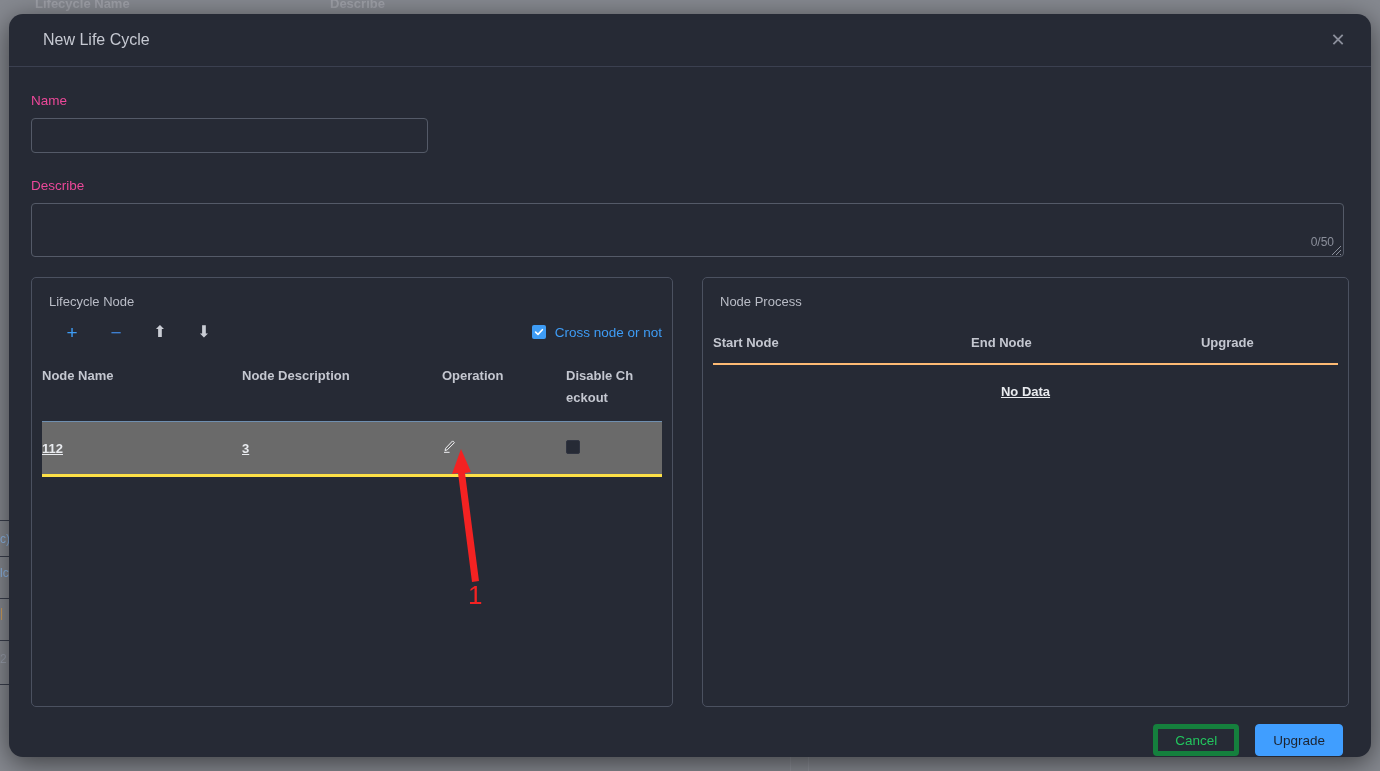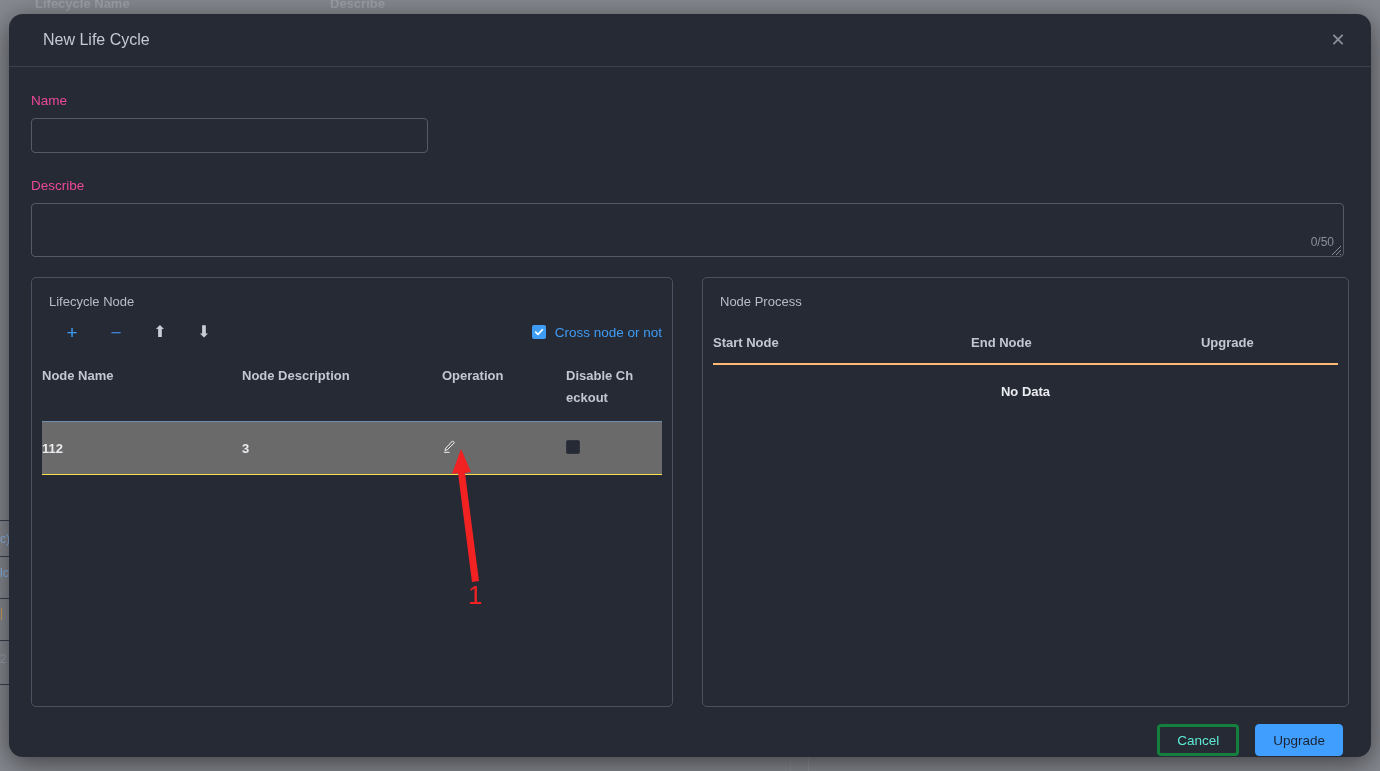--- a/index.html
+++ b/index.html
@@ -268,23 +268,24 @@
     border-bottom: 2px solid #fdba74;
     padding-bottom: 9px;
   }
   .tbl td {
     font-size: 13px;
     font-weight: bold;
     color: #e9ebef;
     padding: 0;
     height: 52px;
     vertical-align: middle;
+    text-decoration: underline;
   }
   tr.sel-row { background: #6a6a6a; }
-  tr.sel-row td { border-bottom: 1px solid #fde047; }
+  tr.sel-row td { border-bottom: 3px solid #fde047; }
 
   .edit-icon {
     display: inline-block;
     cursor: pointer;
     line-height: 0;
   }
   .row-cb {
     width: 12px; height: 12px;
     background: #262a35;
     border: 1px solid #2f3340;
@@ -315,22 +316,22 @@
     height: 32px;
     min-width: 68px;
     border-radius: 4px;
     font-size: 13.5px;
     cursor: pointer;
     padding: 0 17px;
     font-family: "Liberation Sans", sans-serif;
   }
   .btn-cancel {
     background: transparent;
-    border: 3px solid #15803d;
-    color: #5eead4;
+    border: 5px solid #15803d;
+    color: #22c55e;
     text-align: center;
   }
   .btn-confirm {
     background: #409eff;
     border: 1px solid #409eff;
     color: #1c2430;
   }
 
   
   .annot {

